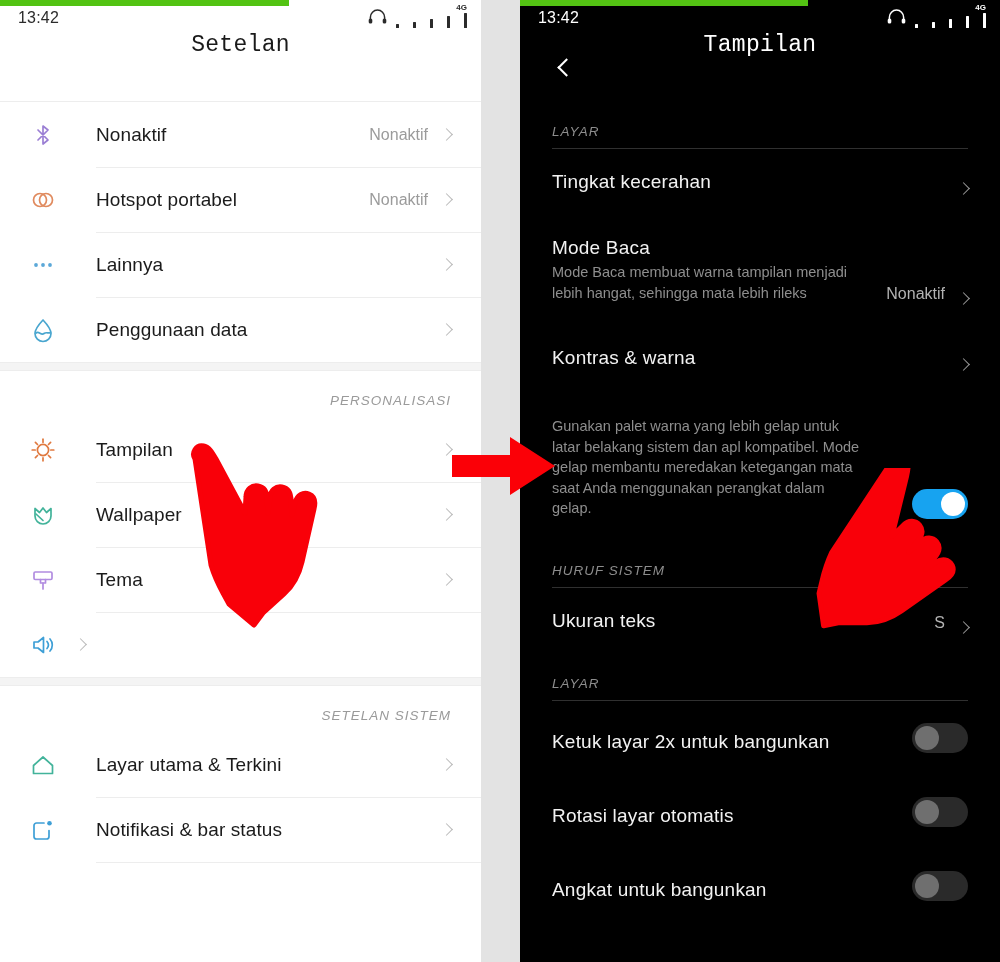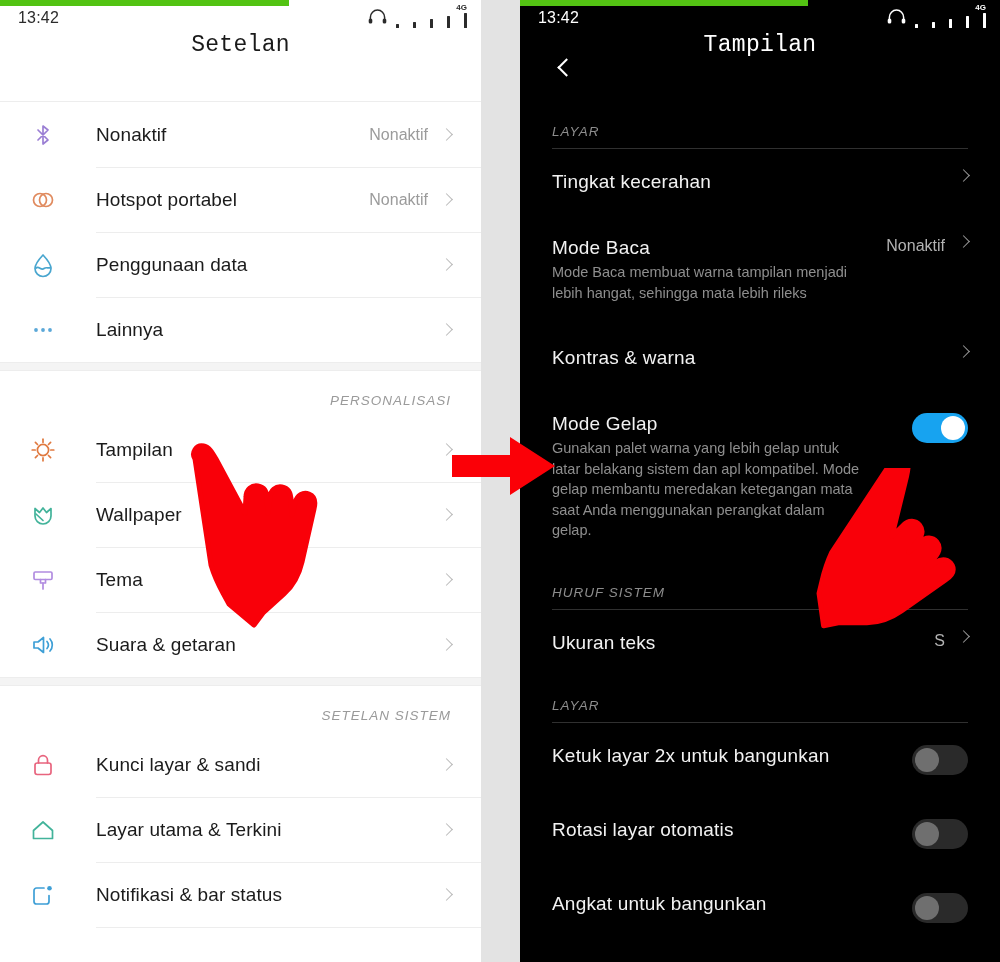--- a/index.html
+++ b/index.html
@@ -95,21 +95,21 @@
   .lrow .val { font-size: 16px; color: #9b9b9b; padding-right: 14px; }
   .chev-r { width: 9px; height: 9px; border-right: 1.8px solid #b9b9b9; border-top: 1.8px solid #b9b9b9;
             transform: rotate(45deg); flex: 0 0 auto; }
   .grp-divider { height: 9px; background: #f4f4f4; border-top: 1px solid #ededed; border-bottom: 1px solid #ededed; }
 
   
   .rrow {
     position: relative;
     margin: 0 32px;
     padding: 22px 0 22px 0;
-    display: flex; align-items: flex-start;
+    display: flex; align-items: flex-end;
     border-bottom: 0;
     min-height: 62px;
   }
   .rrow .txt { flex: 1; padding-right: 14px; }
   .rrow .ttl { font-size: 19px; color: #f2f2f2; letter-spacing: .2px; }
   .rrow .desc { font-size: 14.5px; color: #8e8e8e; line-height: 1.42; margin-top: 3px; max-width: 310px; }
   .rrow .val { font-size: 16px; color: #b3b3b3; padding-right: 14px; white-space: nowrap; }
   .chev-rw { width: 9px; height: 9px; border-right: 1.8px solid #9a9a9a; border-top: 1.8px solid #9a9a9a;
              transform: rotate(45deg); flex: 0 0 auto; }
 
@@ -180,36 +180,36 @@
               <circle cx="16" cy="13" r="6.5" fill="none" stroke="#e08a5e" stroke-width="1.7" stroke-linecap="round" stroke-linejoin="round"></circle>
             </svg>
           </span>
           <span class="lbl">Hotspot portabel</span>
           <span class="val">Nonaktif</span>
           <span class="chev-r"></span>
         </div>
         <div class="lrow">
           <span class="ic">
             <svg width="26" height="26" viewBox="0 0 26 26">
-              <path d="M13 3 C13 3 5 11.5 5 16.5 A8 8 0 0 0 21 16.5 C21 11.5 13 3 13 3 Z" fill="none" stroke="#49a6cf" stroke-width="1.7" stroke-linecap="round" stroke-linejoin="round"></path>
-              <path d="M6 16 C9 13.5 11 19 14 16.5 C16.5 14.5 18.5 17 20.5 15.5" fill="none" stroke="#49a6cf" stroke-width="1.7" stroke-linecap="round" stroke-linejoin="round"></path>
-            </svg>
-          </span>
-          <span class="lbl">Penggunaan data</span>
-          <span class="chev-r"></span>
-        </div>
-        <div class="lrow">
-          <span class="ic">
-            <svg width="26" height="26" viewBox="0 0 26 26">
               <circle cx="6" cy="13" r="1.9" fill="#5ba8d8"></circle>
               <circle cx="13" cy="13" r="1.9" fill="#5ba8d8"></circle>
               <circle cx="20" cy="13" r="1.9" fill="#5ba8d8"></circle>
             </svg>
           </span>
           <span class="lbl">Lainnya</span>
+          <span class="chev-r"></span>
+        </div>
+        <div class="lrow">
+          <span class="ic">
+            <svg width="26" height="26" viewBox="0 0 26 26">
+              <path d="M13 3 C13 3 5 11.5 5 16.5 A8 8 0 0 0 21 16.5 C21 11.5 13 3 13 3 Z" fill="none" stroke="#49a6cf" stroke-width="1.7" stroke-linecap="round" stroke-linejoin="round"></path>
+              <path d="M6 16 C9 13.5 11 19 14 16.5 C16.5 14.5 18.5 17 20.5 15.5" fill="none" stroke="#49a6cf" stroke-width="1.7" stroke-linecap="round" stroke-linejoin="round"></path>
+            </svg>
+          </span>
+          <span class="lbl">Penggunaan data</span>
           <span class="chev-r"></span>
         </div>
         <div class="grp-divider"></div>
         <div class="sect">PERSONALISASI</div>
         <div class="lrow">
           <span class="ic">
             <svg width="26" height="26" viewBox="0 0 26 26">
               <circle cx="13" cy="13" r="5.6" fill="none" stroke="#e0793f" stroke-width="1.7" stroke-linecap="round" stroke-linejoin="round"></circle>
               <g fill="none" stroke="#e0793f" stroke-width="1.7" stroke-linecap="round" stroke-linejoin="round">
                 <path d="M13 2.2v3"></path>
@@ -248,35 +248,24 @@
           <span class="chev-r"></span>
         </div>
         <div class="lrow">
           <span class="ic">
             <svg width="26" height="26" viewBox="0 0 26 26">
               <path d="M4 10 L8 10 L13.5 5.5 L13.5 20.5 L8 16 L4 16 Z" fill="none" stroke="#3e9fd6" stroke-width="1.7" stroke-linecap="round" stroke-linejoin="round"></path>
               <path d="M17 9.5 A5.5 5.5 0 0 1 17 16.5" fill="none" stroke="#3e9fd6" stroke-width="1.7" stroke-linecap="round" stroke-linejoin="round"></path>
               <path d="M20 7 A9 9 0 0 1 20 19" fill="none" stroke="#3e9fd6" stroke-width="1.7" stroke-linecap="round" stroke-linejoin="round"></path>
             </svg>
           </span>
-          <span class="lbl">Suara &amp; getaran</span>
           <span class="chev-r"></span>
         </div>
         <div class="grp-divider"></div>
         <div class="sect">SETELAN SISTEM</div>
-        <div class="lrow">
-          <span class="ic">
-            <svg width="26" height="26" viewBox="0 0 26 26">
-              <rect x="5" y="11" width="16" height="11.5" rx="2.2" fill="none" stroke="#e8647e" stroke-width="1.7" stroke-linecap="round" stroke-linejoin="round"></rect>
-              <path d="M8.5 11 V8.2 A4.5 4.5 0 0 1 17.5 8.2 V11" fill="none" stroke="#e8647e" stroke-width="1.7" stroke-linecap="round" stroke-linejoin="round"></path>
-            </svg>
-          </span>
-          <span class="lbl">Kunci layar &amp; sandi</span>
-          <span class="chev-r"></span>
-        </div>
         <div class="lrow">
           <span class="ic">
             <svg width="26" height="26" viewBox="0 0 26 26">
               <path d="M3.5 13.5 L13 5 L22.5 13.5 L22.5 21.5 L3.5 21.5 Z" fill="none" stroke="#42b39a" stroke-width="1.7" stroke-linecap="round" stroke-linejoin="round"></path>
             </svg>
           </span>
           <span class="lbl">Layar utama &amp; Terkini</span>
           <span class="chev-r"></span>
         </div>
         <div class="lrow">
@@ -347,21 +336,20 @@
           <span class="chev-rw"></span>
         </div>
         <div class="rrow">
           <div class="txt">
             <div class="ttl">Kontras &amp; warna</div>
           </div>
           <span class="chev-rw"></span>
         </div>
         <div class="rrow">
           <div class="txt">
-            <div class="ttl">Mode Gelap</div>
             <div class="desc">Gunakan palet warna yang lebih gelap untuk latar belakang sistem dan apl kompatibel. Mode gelap membantu meredakan ketegangan mata saat Anda menggunakan perangkat dalam gelap.</div>
           </div>
           <span class="tgl on">
             <span class="knob"></span>
           </span>
         </div>
         <div class="sect-wrap">
           <div class="sect">HURUF SISTEM</div>
         </div>
         <div class="rrow">

